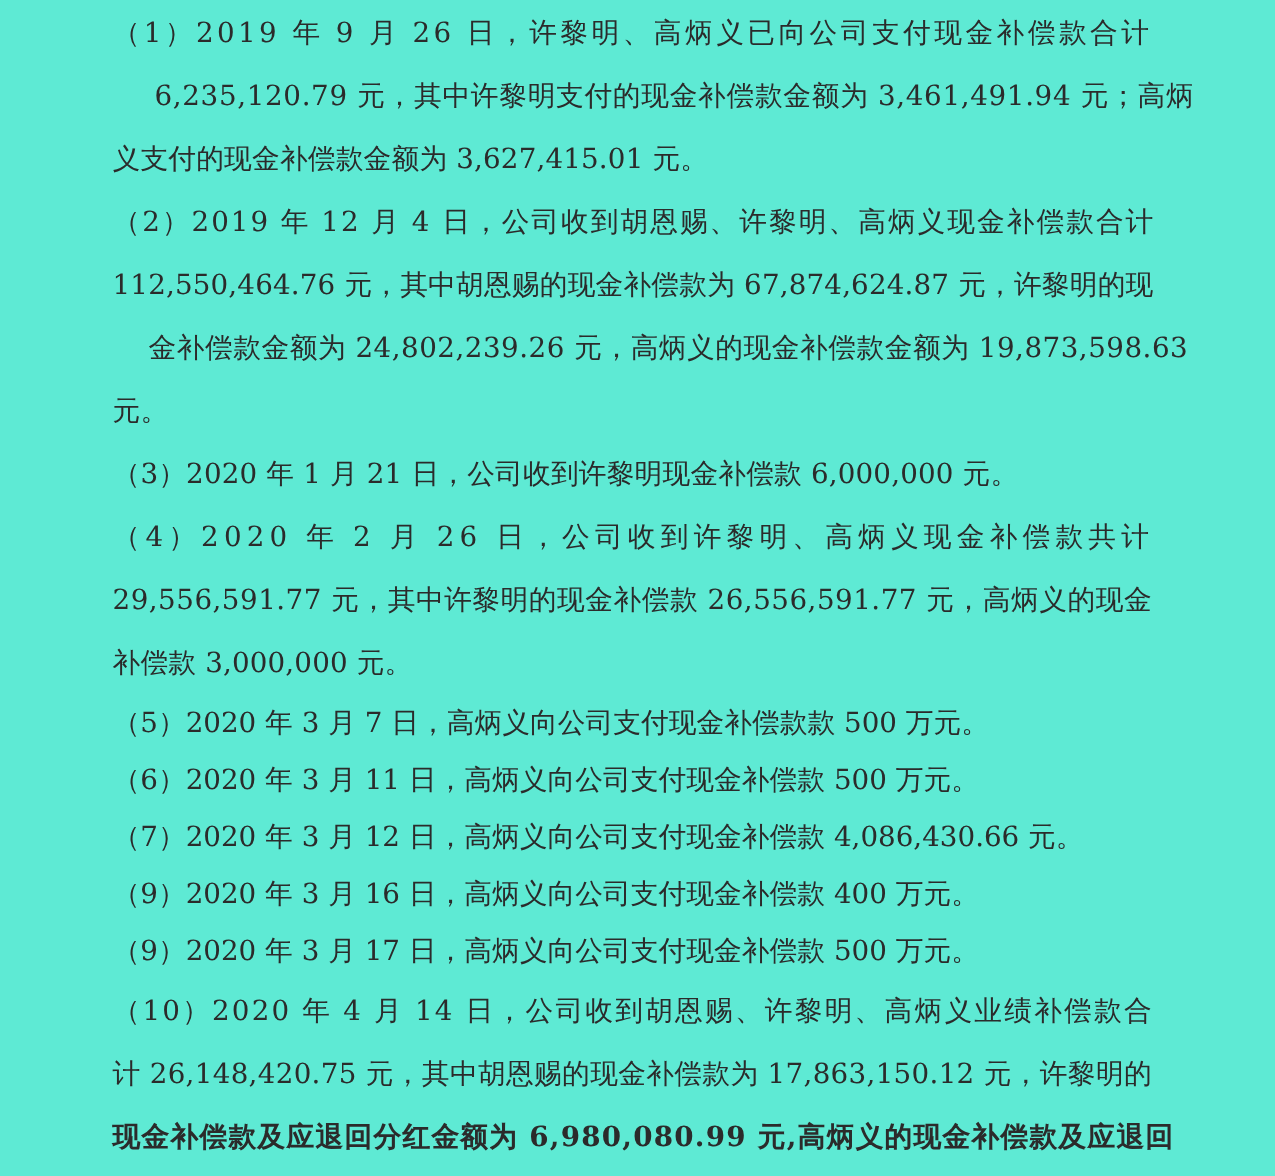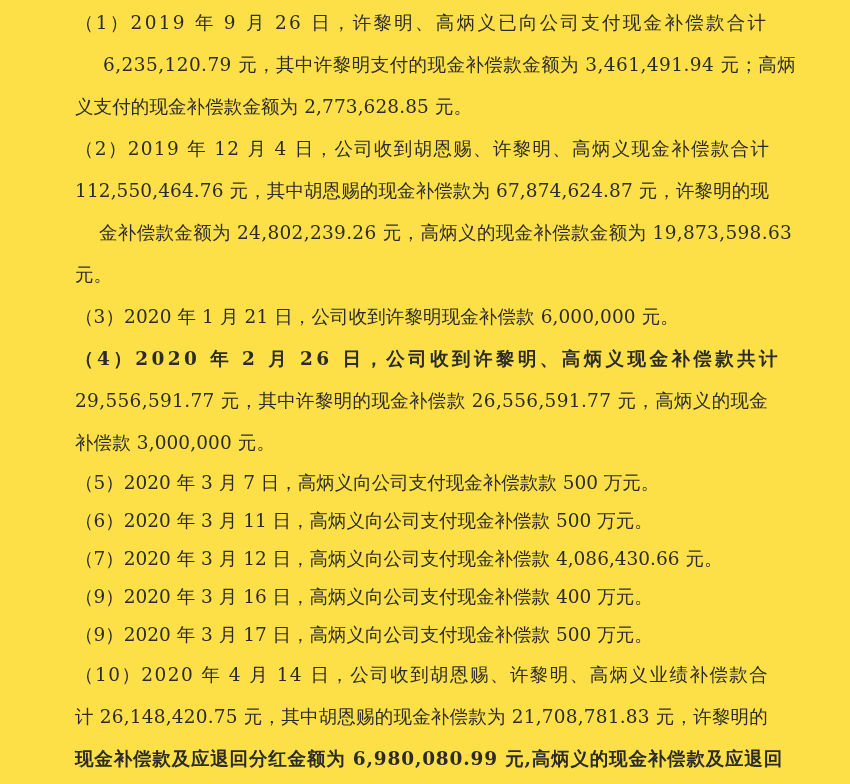--- a/index.html
+++ b/index.html
@@ -11,21 +11,21 @@
     width: 850px;
     height: 784px;
     overflow: hidden;
     font-family: "DejaVu Serif", "Liberation Serif", serif;
     color: #2b2b2b;
   }
   .page {
     position: relative;
     width: 850px;
     height: 784px;
-    background: #fde047;
+    background: #5eead4;
     box-sizing: border-box;
   }
   .doc-body {
     position: absolute;
     left: 75px;
     top: 2px;
     width: 694px;
   }
   
   .para {
@@ -62,36 +62,36 @@
 </style>
 </head>
 <body>
 
 <div class="page">
   <div class="doc-body">
 
     <div class="para">
       <span class="line just gap-md" style="display: block; letter-spacing: 2.27426px;">（1）2019 年 9 月 26 日，许黎明、高炳义已向公司支付现金补偿款合计</span>
       <span class="line just gap-sm" style="display: block; letter-spacing: 0.43763px; margin-left: 28px;">6,235,120.79 元，其中许黎明支付的现金补偿款金额为 3,461,491.94 元；高炳</span>
-      <span class="line">义支付的现金补偿款金额为 2,773,628.85 元。</span>
+      <span class="line">义支付的现金补偿款金额为 3,627,415.01 元。</span>
     </div>
 
     <div class="para">
       <span class="line just" style="display: block; letter-spacing: 1.3082px;">（2）2019 年 12 月 4 日，公司收到胡恩赐、许黎明、高炳义现金补偿款合计</span>
       <span class="line just" style="display: block; letter-spacing: 0.105938px;">112,550,464.76 元，其中胡恩赐的现金补偿款为 67,874,624.87 元，许黎明的现</span>
       <span class="line just gap-sm" style="display: block; letter-spacing: 0.325638px; margin-left: 24px;">金补偿款金额为 24,802,239.26 元，高炳义的现金补偿款金额为 19,873,598.63</span>
       <span class="line">元。</span>
     </div>
 
     <div class="para">
       <span class="line">（3）2020 年 1 月 21 日，公司收到许黎明现金补偿款 6,000,000 元。</span>
     </div>
 
     <div class="para">
-      <span class="line just gap-md" style="display: block; letter-spacing: 3.42839px; font-weight: bold;">（4）2020 年 2 月 26 日，公司收到许黎明、高炳义现金补偿款共计</span>
+      <span class="line just gap-md" style="display: block; letter-spacing: 3.42839px;">（4）2020 年 2 月 26 日，公司收到许黎明、高炳义现金补偿款共计</span>
       <span class="line just gap-sm" style="display: block; letter-spacing: 0.325638px;">29,556,591.77 元，其中许黎明的现金补偿款 26,556,591.77 元，高炳义的现金</span>
       <span class="line">补偿款 3,000,000 元。</span>
     </div>
 
     <div class="para compact">
       <span class="line tight">（5）2020 年 3 月 7 日，高炳义向公司支付现金补偿款款 500 万元。</span>
     </div>
     <div class="para compact">
       <span class="line tight">（6）2020 年 3 月 11 日，高炳义向公司支付现金补偿款 500 万元。</span>
     </div>
@@ -100,19 +100,19 @@
     </div>
     <div class="para compact">
       <span class="line tight">（9）2020 年 3 月 16 日，高炳义向公司支付现金补偿款 400 万元。</span>
     </div>
     <div class="para compact">
       <span class="line tight">（9）2020 年 3 月 17 日，高炳义向公司支付现金补偿款 500 万元。</span>
     </div>
 
     <div class="para">
       <span class="line just gap-sm" style="display: block; letter-spacing: 1.44883px;">（10）2020 年 4 月 14 日，公司收到胡恩赐、许黎明、高炳义业绩补偿款合</span>
-      <span class="line just gap-sm" style="display: block; letter-spacing: 0.201562px;">计 26,148,420.75 元，其中胡恩赐的现金补偿款为 21,708,781.83 元，许黎明的</span>
+      <span class="line just gap-sm" style="display: block; letter-spacing: 0.201562px;">计 26,148,420.75 元，其中胡恩赐的现金补偿款为 17,863,150.12 元，许黎明的</span>
       <span class="line just" style="display: block; letter-spacing: 0.825818px; font-weight: bold;">现金补偿款及应退回分红金额为 6,980,080.99 元,高炳义的现金补偿款及应退回</span>
       <span class="line">分红金额为 5,593,414.79 元。</span>
     </div>
 
   </div>
 </div>
 
 </body></html>

